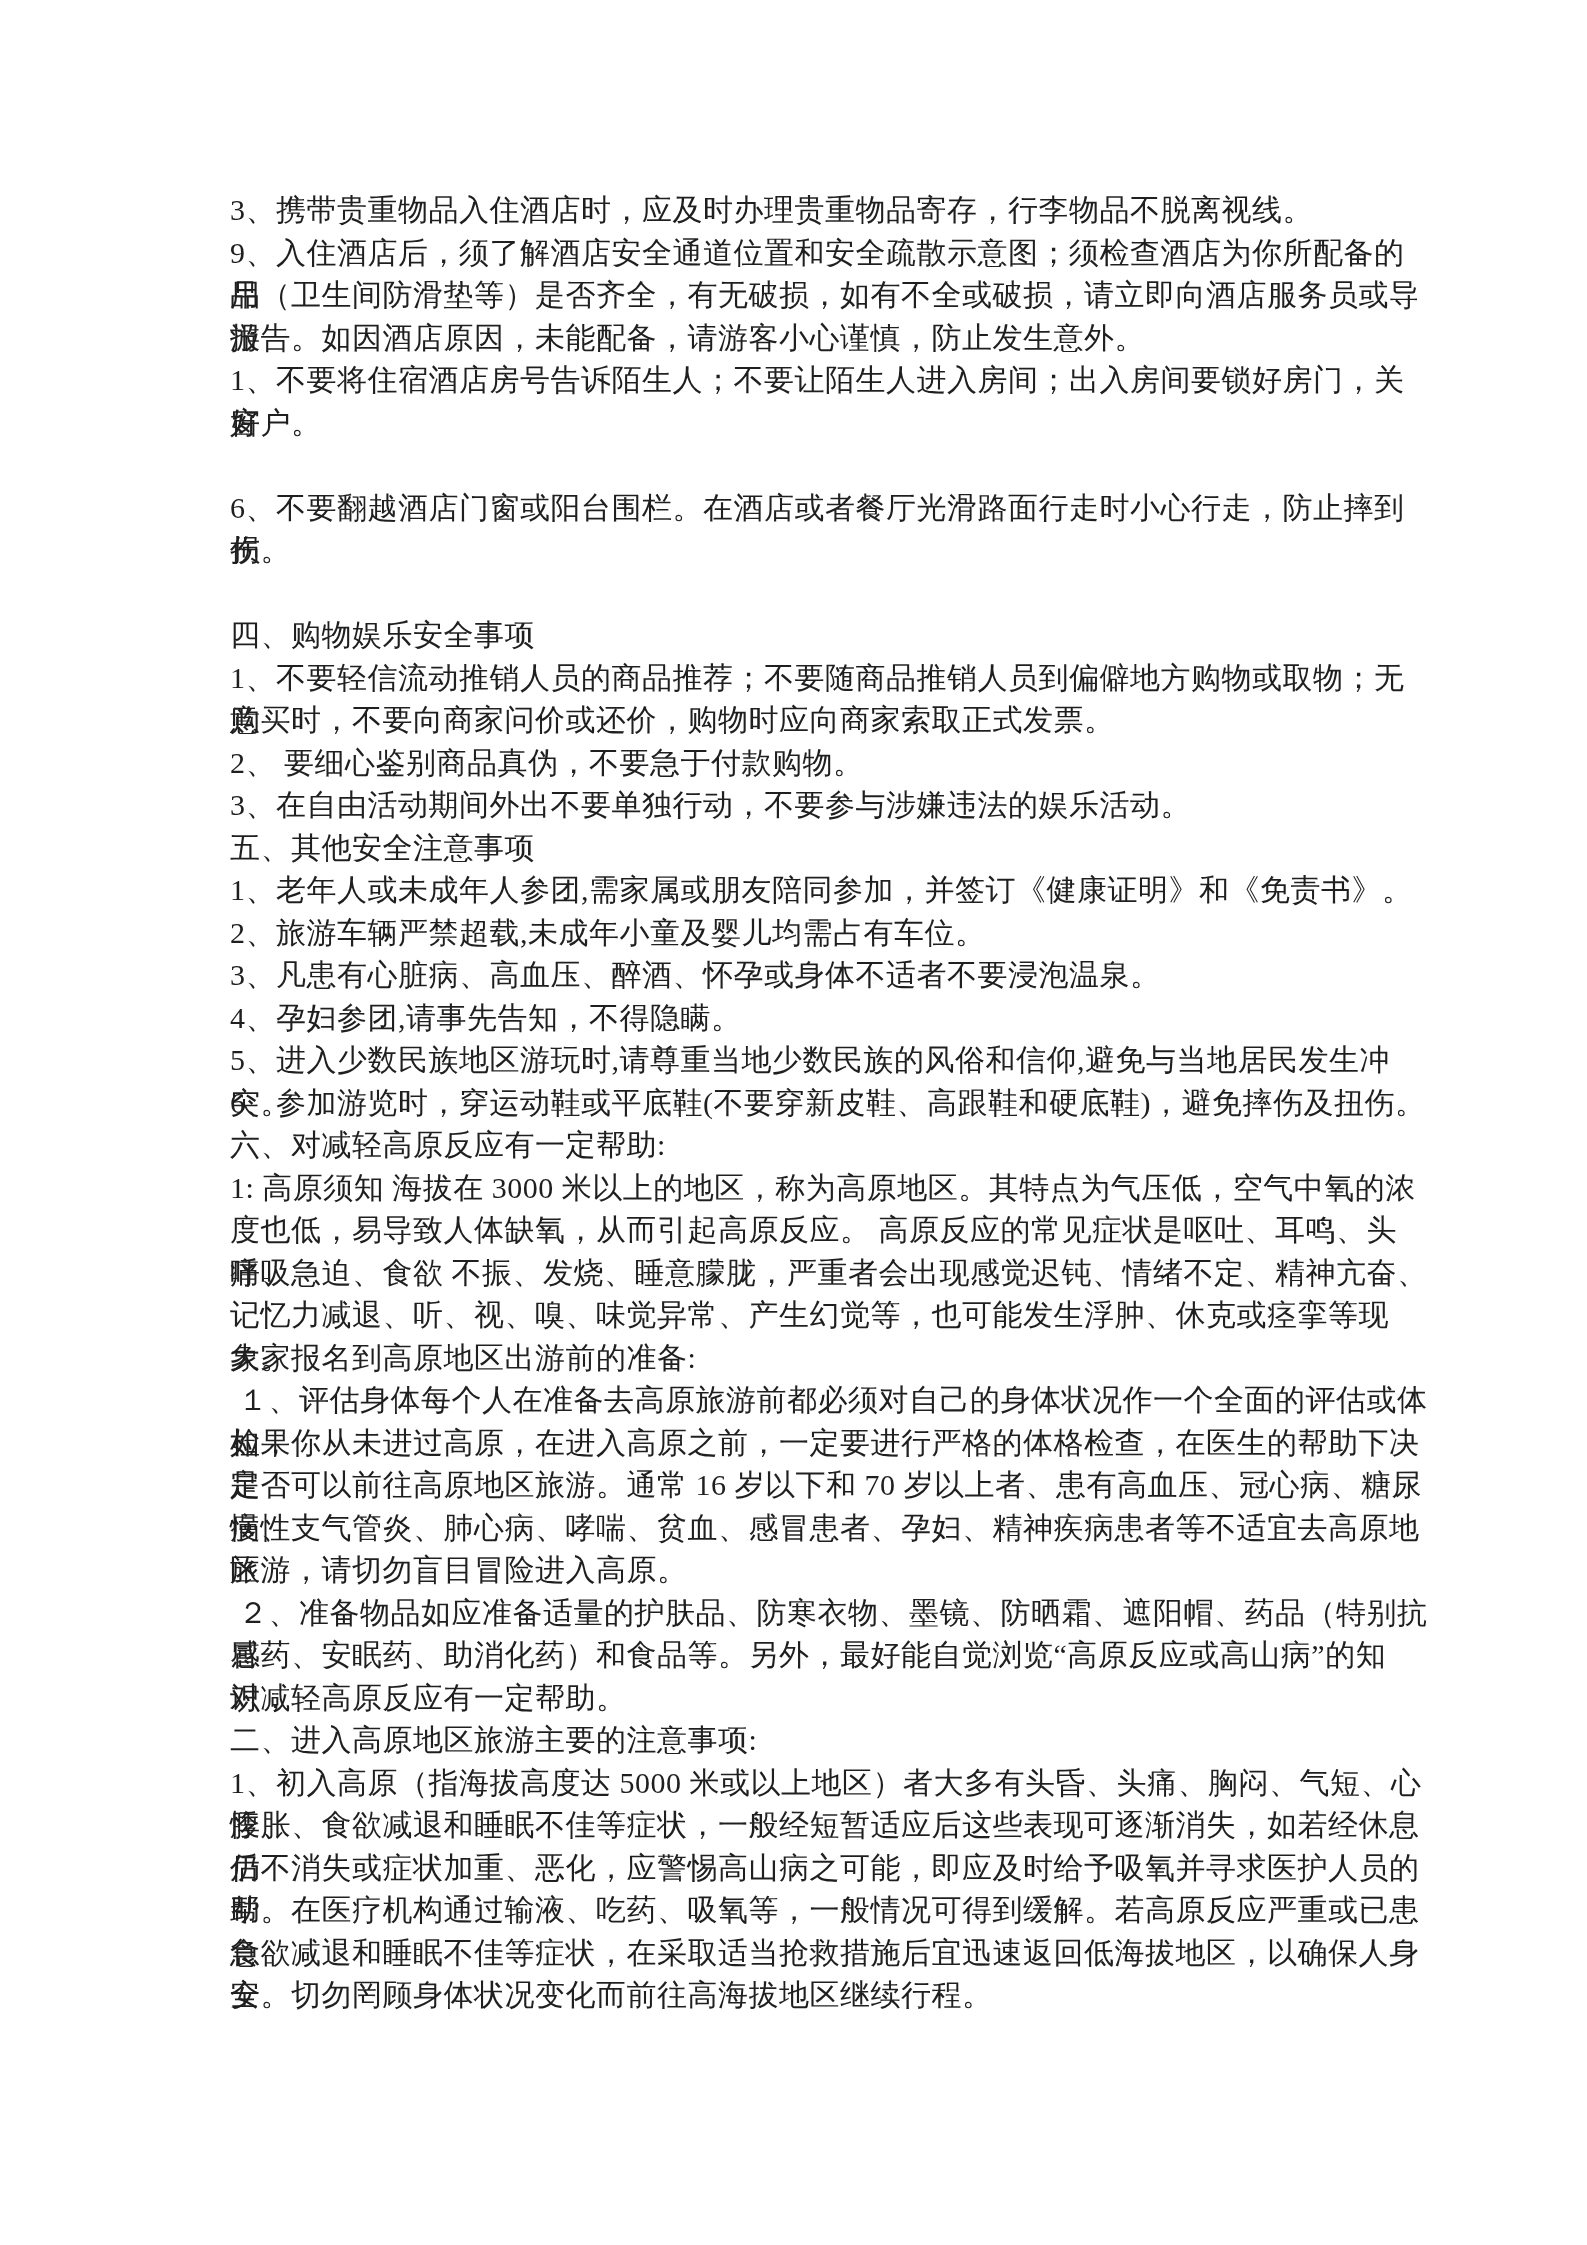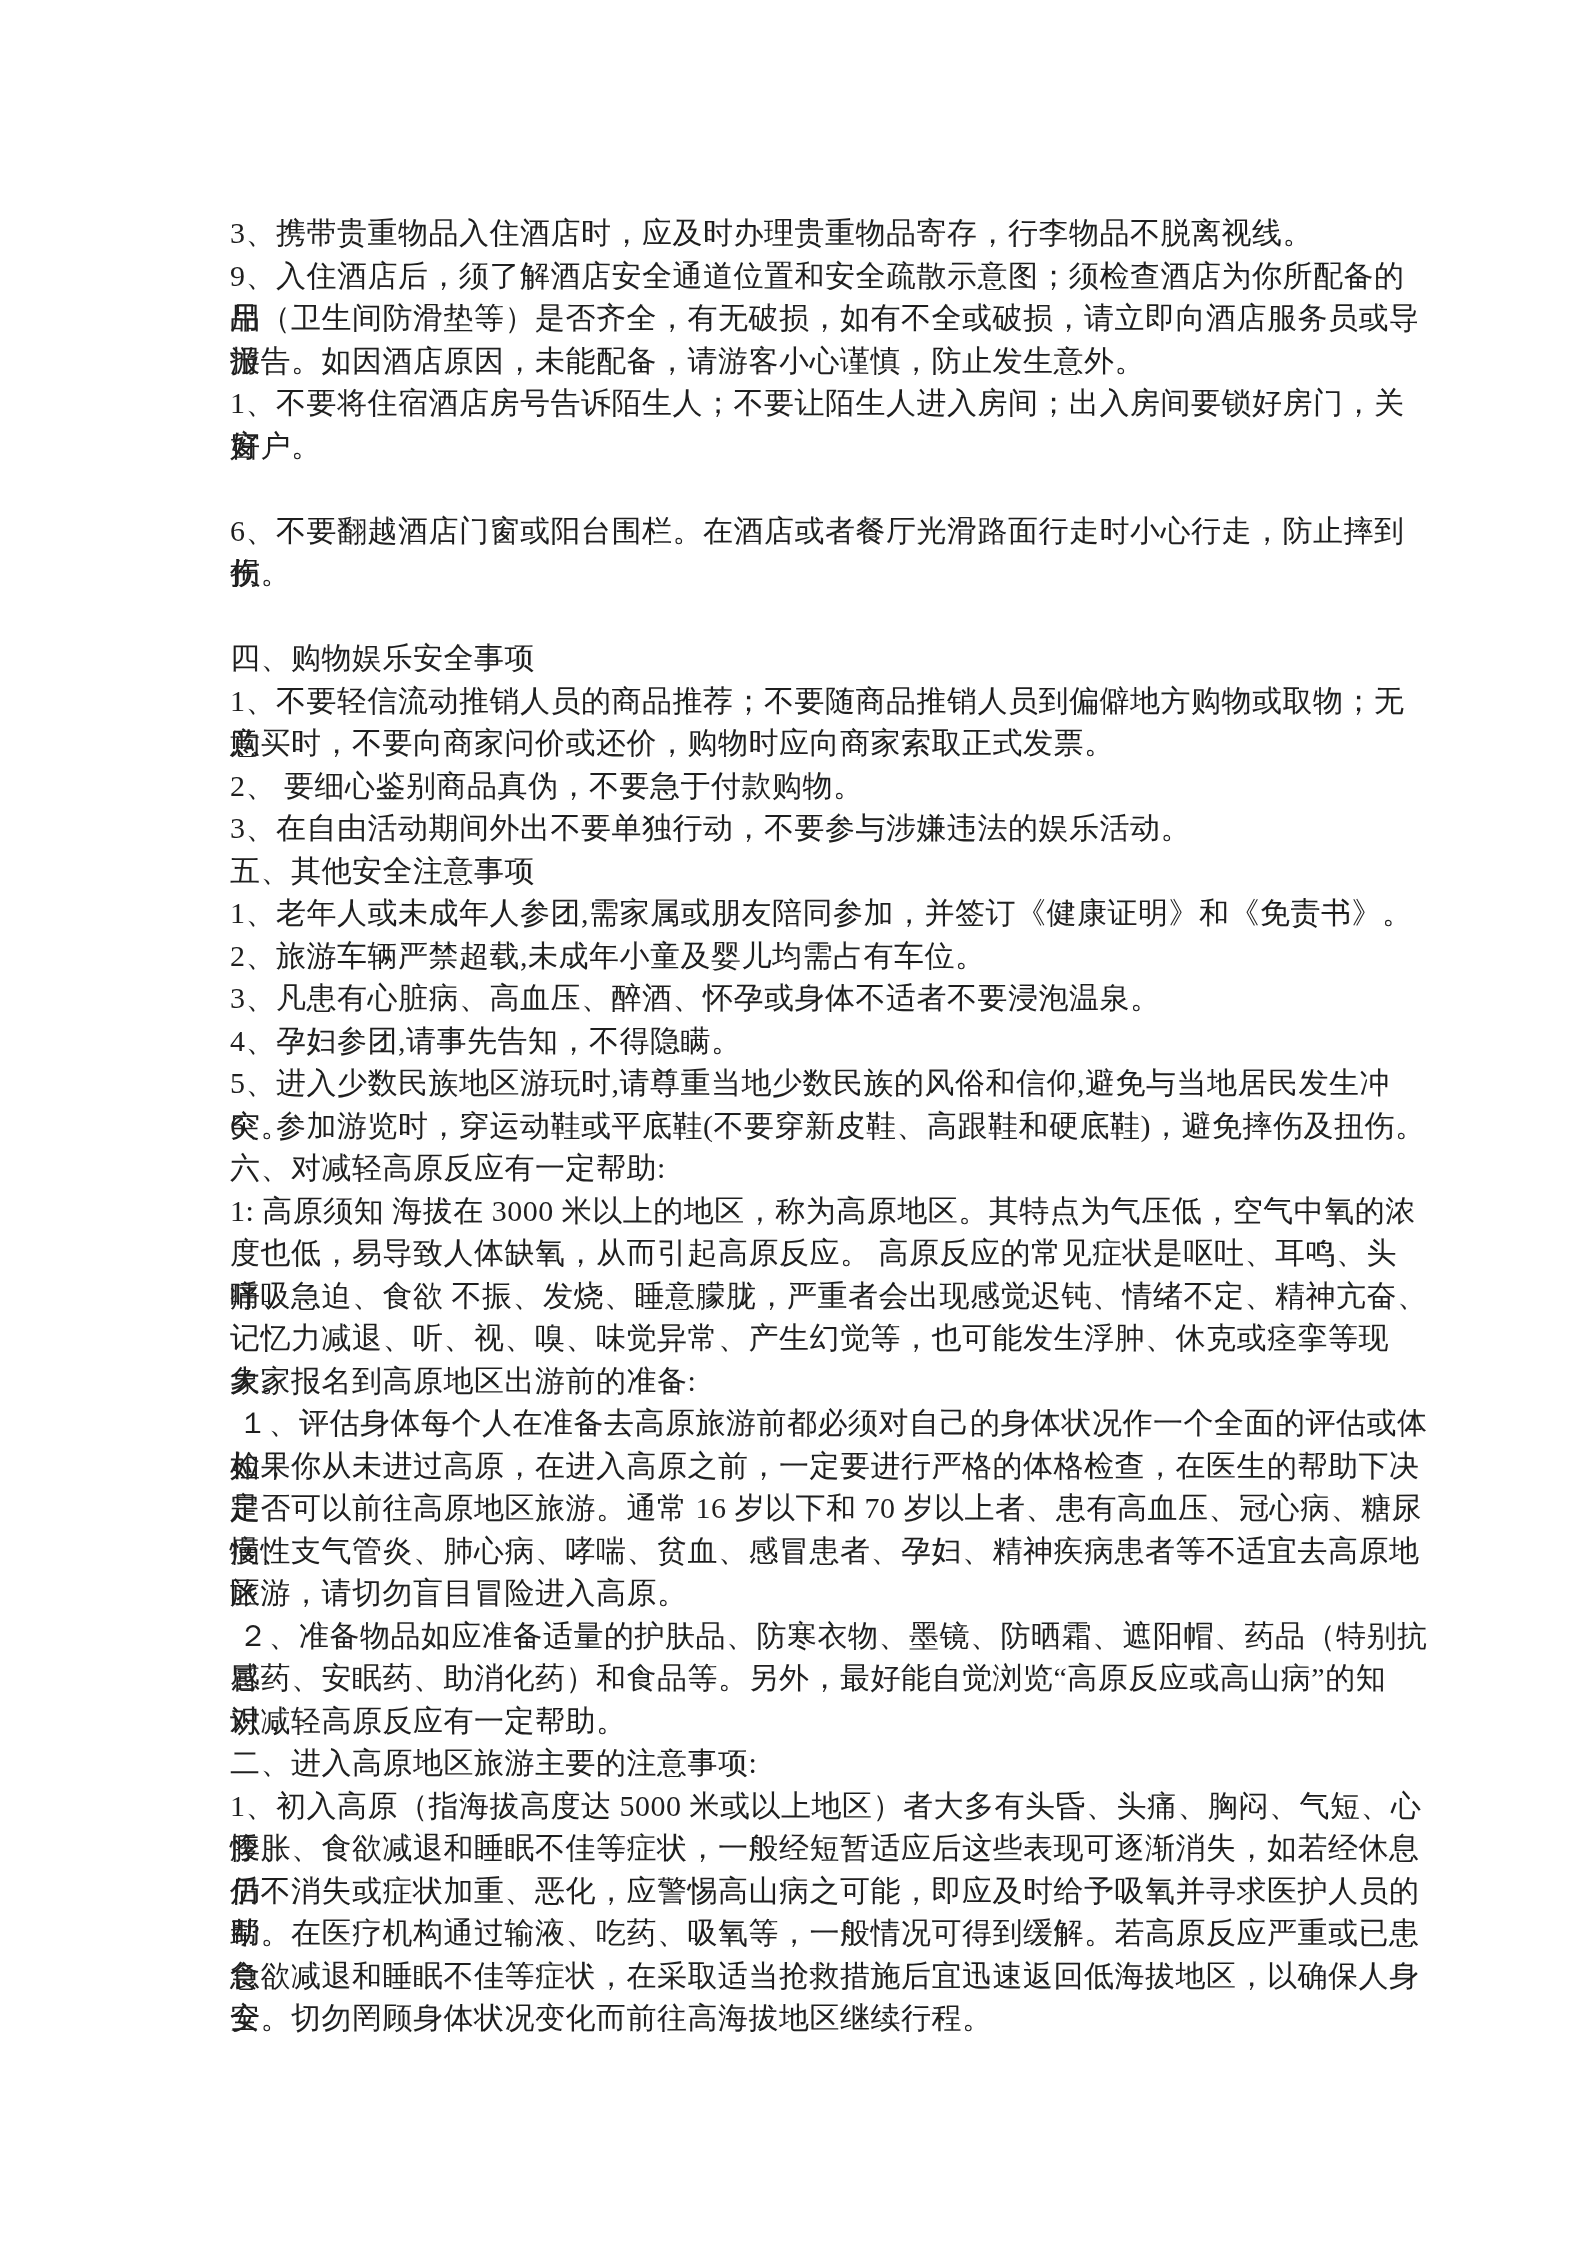--- a/index.html
+++ b/index.html
@@ -17,21 +17,21 @@
     position: absolute;
     left: 0;
     top: 0;
     width: 1587px;
     height: 2245px;
     background: #ffffff;
   }
   .text-block {
     position: absolute;
     left: 230px;
-    top: 212px;
+    top: 189px;
     width: 1200px;
   }
   .line {
     font-size: 30px;
     line-height: 42.5px;
     height: 42.5px;
     color: #1f1f1f;
     white-space: pre-wrap;
     letter-spacing: 0.5px;
     overflow: visible;

